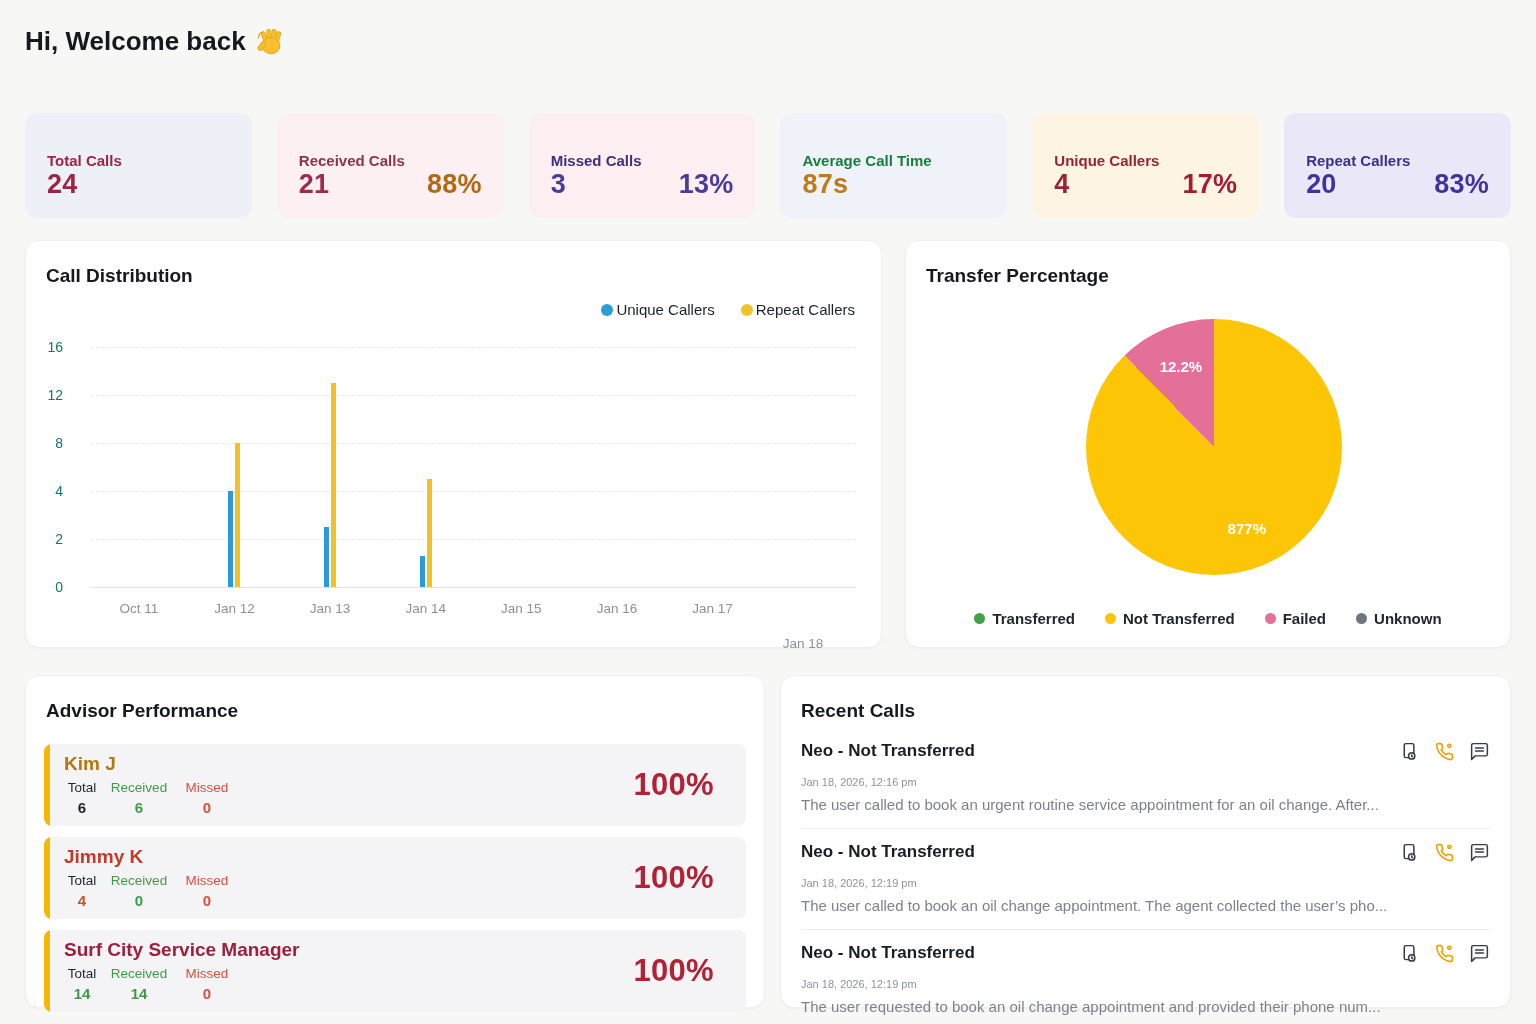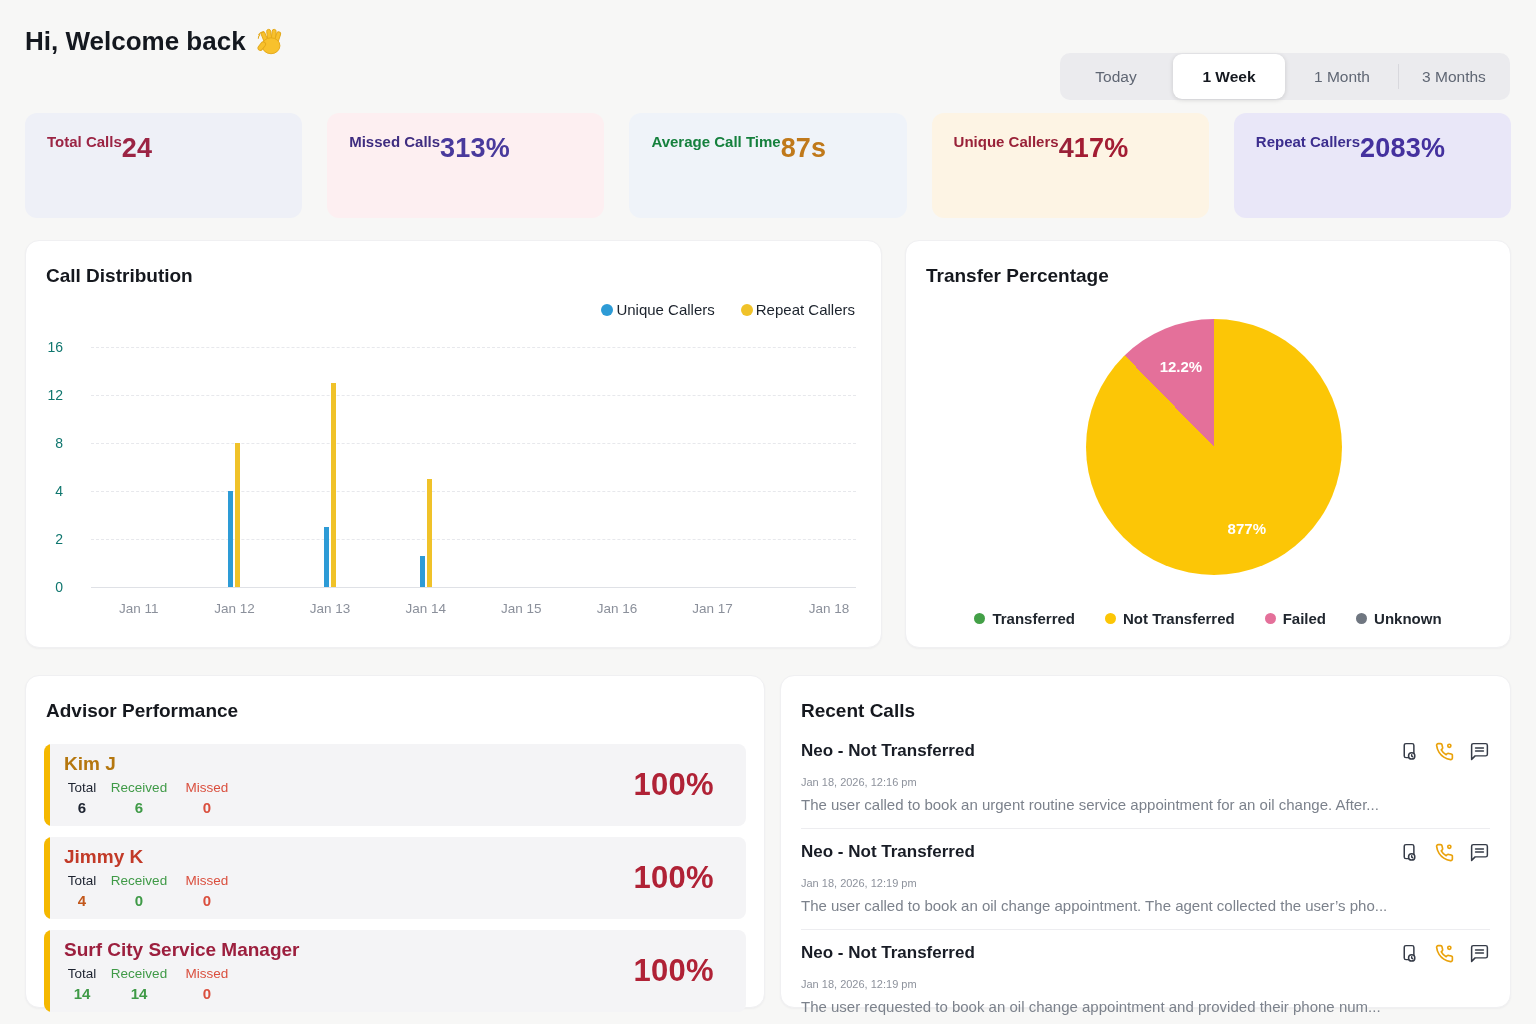--- a/index.html
+++ b/index.html
@@ -10,21 +10,21 @@
   
   .greeting { position:absolute; left:25px; top:26px; font-size:26px; font-weight:700; color:#14181f; display:flex; align-items:center; gap:10px; }
   .tabbar { position:absolute; top:53px; right:26px; height:47px; background:#ebebee; border-radius:10px; display:flex; align-items:stretch; padding:0; }
   .tab { position:relative; width:112px; border:none; background:transparent; font-family:inherit; font-size:15.5px; color:#5f6673; cursor:pointer; border-radius:10px; }
   .tab.active { background:#fff; color:#14181f; font-weight:700; border-radius:9px; box-shadow:0 1px 5px rgba(0,0,0,.14); margin:1px; }
   .tab:not(.active):not(:first-child)::before { content:""; position:absolute; left:0; top:11px; bottom:11px; width:1px; background:#d8d8dd; }
   .tab.active + .tab::before { display:none; }
 
   
   .stats-row { position:absolute; left:25px; right:25px; top:113px; height:105px; display:flex; gap:25px; }
-  .stat-card { flex:1; border-radius:12px; padding:20px 22px 18px 22px; display:flex; flex-direction:row; justify-content:flex-start; }
+  .stat-card { flex:1; border-radius:12px; padding:20px 22px 18px 22px; display:flex; flex-direction:column; justify-content:flex-end; }
   .stat-label { font-size:15px; font-weight:600; }
   .stat-values { display:flex; justify-content:space-between; align-items:baseline; }
   .stat-value, .stat-percent { font-size:27px; font-weight:800; letter-spacing:.2px; }
 
   
   .panel { position:absolute; background:#fff; border:1px solid #f0f0f2; border-radius:14px; box-shadow:0 1px 2px rgba(16,24,40,.04); }
   .panel-title { position:absolute; left:20px; top:24px; font-size:19px; font-weight:700; color:#15181e; }
   #callDistPanel { left:25px; top:240px; width:857px; height:408px; }
   #transferPanel { left:905px; top:240px; width:606px; height:408px; }
   #advisorPanel  { left:25px; top:675px; width:740px; height:333px; }
@@ -87,33 +87,34 @@
           <rect x="16.8" y="2.5" width="4.2" height="14" rx="2.1" transform="rotate(6 19 9)"></rect>
           <rect x="21.2" y="5" width="4.2" height="12" rx="2.1" transform="rotate(18 23 10)"></rect>
           <ellipse cx="16" cy="20" rx="9.5" ry="8.5"></ellipse>
           <rect x="4" y="15.5" width="5" height="10" rx="2.5" transform="rotate(38 6.5 20)"></rect>
         </g>
         <path d="M3 8 q2 -3 5 -3 M2.5 12 q0 -2 1.5 -3.5" fill="none" stroke="#e3a81a" stroke-width="1.2" stroke-linecap="round"></path>
       </svg>
     </span>
   </div>
 
-  <div class="tabbar">
-    <button class="tab">Today</button>
-    <button class="tab active">1 Week</button>
-    <button class="tab">1 Month</button>
-    <button class="tab">3 Months</button>
-  </div>
 
   <div class="stats-row">
     <div class="stat-card" style="background: rgb(238, 240, 247);">
       <div class="stat-label" style="color: rgb(155, 36, 68);">Total Calls</div>
       <div class="stat-values">
         <span class="stat-value" style="color: rgb(155, 36, 68);">24</span>
         <span class="stat-percent"></span>
+      </div>
+    </div>
+    <div class="stat-card" style="background: rgb(253, 240, 242);">
+      <div class="stat-label" style="color: rgb(142, 51, 71);">Received Calls</div>
+      <div class="stat-values">
+        <span class="stat-value" style="color: rgb(158, 43, 74);">21</span>
+        <span class="stat-percent" style="color: rgb(176, 106, 20);">88%</span>
       </div>
     </div>
     <div class="stat-card" style="background: rgb(253, 239, 241);">
       <div class="stat-label" style="color: rgb(63, 45, 128);">Missed Calls</div>
       <div class="stat-values">
         <span class="stat-value" style="color: rgb(73, 58, 156);">3</span>
         <span class="stat-percent" style="color: rgb(73, 58, 156);">13%</span>
       </div>
     </div>
     <div class="stat-card" style="background: rgb(239, 243, 249);">
@@ -167,28 +168,28 @@
         <div class="gridline" style="top: 48px;"></div>
         <div class="gridline" style="top: 0px;"></div>
         <div class="bar" style="left: 137.438px; height: 96px; background: rgb(45, 155, 214);"></div>
         <div class="bar" style="left: 144.438px; height: 144px; background: rgb(240, 194, 41);"></div>
         <div class="bar" style="left: 233.062px; height: 60px; background: rgb(45, 155, 214);"></div>
         <div class="bar" style="left: 240.062px; height: 204px; background: rgb(240, 194, 41);"></div>
         <div class="bar" style="left: 328.688px; height: 31.2px; background: rgb(45, 155, 214);"></div>
         <div class="bar" style="left: 335.688px; height: 108px; background: rgb(240, 194, 41);"></div>
       </div>
     <div id="xAxis">
-        <div class="xlabel" style="left: 47.8125px;">Jan 11</div>
+        <div class="xlabel" style="left: 47.8125px;">Oct 11</div>
         <div class="xlabel" style="left: 143.438px;">Jan 12</div>
         <div class="xlabel" style="left: 239.062px;">Jan 13</div>
         <div class="xlabel" style="left: 334.688px;">Jan 14</div>
         <div class="xlabel" style="left: 430.312px;">Jan 15</div>
         <div class="xlabel" style="left: 525.938px;">Jan 16</div>
         <div class="xlabel" style="left: 621.562px;">Jan 17</div>
-        <div class="xlabel" style="left: 738px;">Jan 18</div>
+        <div class="xlabel" style="left: 712px; margin-top: 35px;">Jan 18</div>
       </div>
   </div>
 
   <div class="panel" id="transferPanel">
     <div class="panel-title">Transfer Percentage</div>
     <div id="pieCircle" style="background: conic-gradient(rgb(252, 198, 6) 0deg, rgb(252, 198, 6) 315.72deg, rgb(228, 112, 154) 315.72deg, rgb(228, 112, 154) 359.64deg, rgb(228, 112, 154) 359.64deg, rgb(228, 112, 154) 360deg);">
         <div class="pie-label" style="left: 160.803px; top: 208.622px;">877%</div>
         <div class="pie-label" style="left: 94.944px; top: 47.4813px;">12.2%</div>
       </div>
     <div id="pieLegend">

